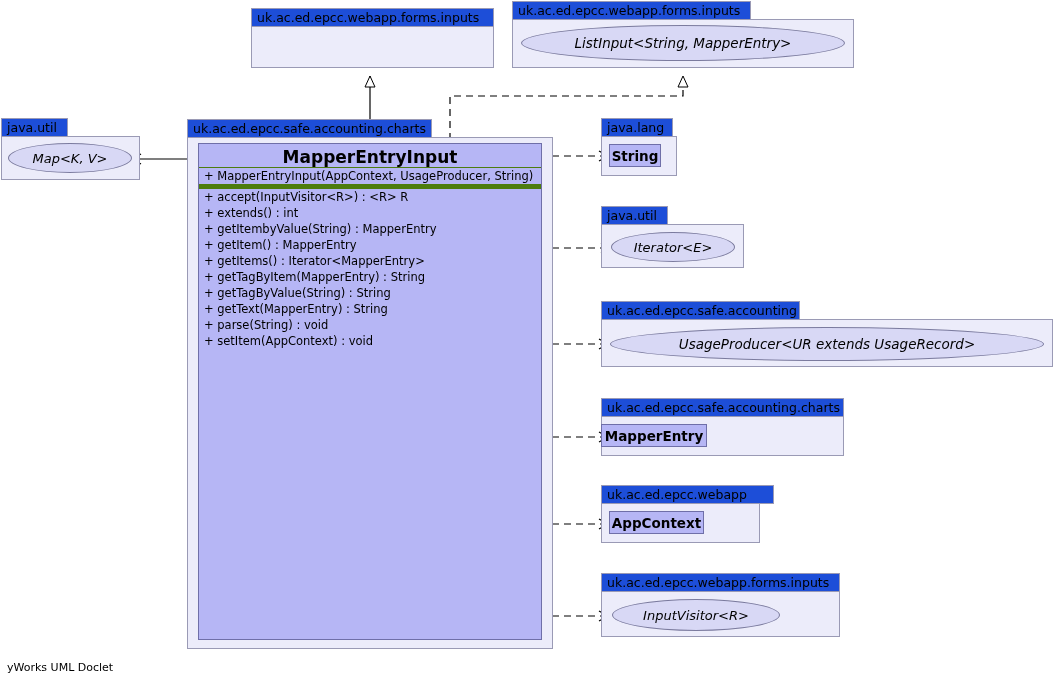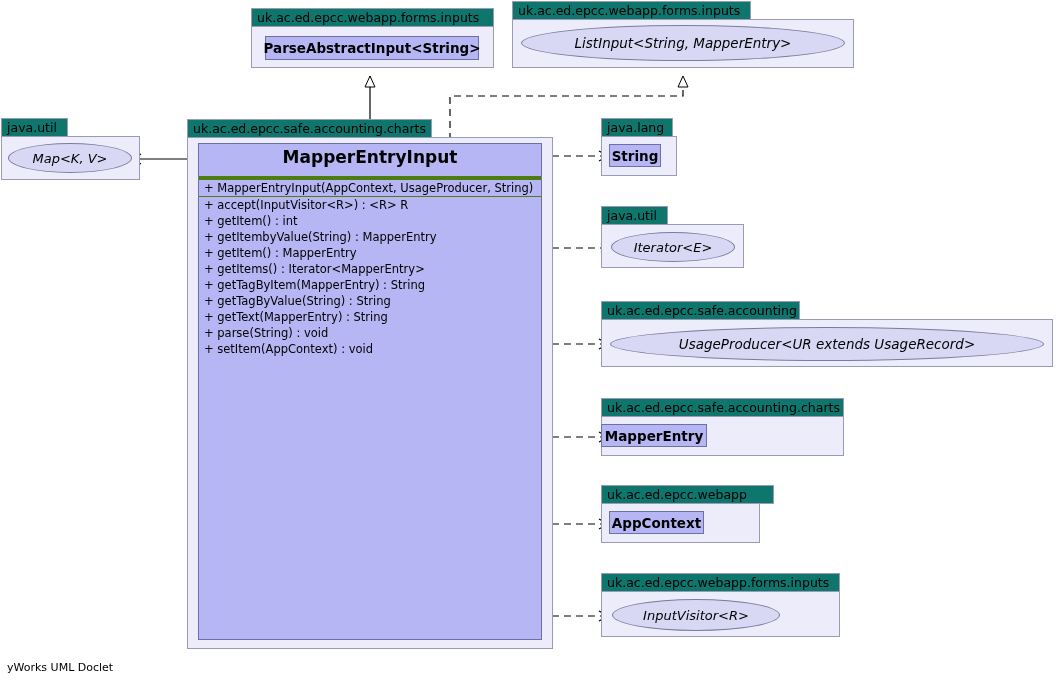--- a/index.html
+++ b/index.html
@@ -20,21 +20,21 @@
   
   .pkg {
     position: absolute;
     box-sizing: border-box;
   }
   .pkg-tab {
     position: absolute;
     top: 0;
     left: 0;
     box-sizing: border-box;
-    background: #0f766e;
+    background: #1d4ed8;
     border: 1px solid #9a9ab5;
     font-size: 12.5px;
     color: #000000;
     line-height: 17px;
     height: 19px;
     padding: 0 5px 0 5px;
     white-space: nowrap;
   }
   .pkg-body {
     position: absolute;
@@ -54,37 +54,37 @@
     box-sizing: border-box;
     text-align: center;
     font-weight: bold;
     color: #000000;
     white-space: nowrap;
     overflow: hidden;
   }
   .cls-big .cls-name {
     font-size: 17px;
     line-height: 27px;
-    height: 36px;
-    border-bottom: 4px solid #4d7c0f;
+    height: 24px;
+    border-bottom: 1px solid #4d7c0f;
   }
   .cls-attrs {
     box-sizing: border-box;
   }
   .cls-row {
     font-size: 11.5px;
     line-height: 16px;
     height: 16px;
     color: #000000;
     white-space: nowrap;
     padding-left: 5px;
     overflow: hidden;
   }
   .cls-row.sep {
-    border-bottom: 1px solid #4d7c0f;
+    border-bottom: 5px solid #4d7c0f;
   }
   
   .chip {
     position: absolute;
     box-sizing: border-box;
     background: #b6b6f5;
     border: 1px solid #6f6fa8;
     font-weight: bold;
     font-size: 13.5px;
     color: #000000;
@@ -176,21 +176,20 @@
     </g>
 
     <g>
       <line x1="552" y1="616" x2="608" y2="616" stroke="#000000" stroke-width="1.2" stroke-dasharray="7,5" marker-end="url(#openArrow)"></line>
     </g>
   </svg>
 
   <div class="pkg" style="left:251px; top:8px; width:243px; height:60px;">
     <div class="pkg-tab" style="width:243px;">uk.ac.ed.epcc.webapp.forms.inputs</div>
     <div class="pkg-body" style="top:18px; width:243px; height:42px;"></div>
-    <div class="chip" style="left:14px; top:28px; width:214px; height:24px;">ParseAbstractInput&lt;String&gt;</div>
   </div>
 
   <div class="pkg" style="left:512px; top:1px; width:342px; height:67px;">
     <div class="pkg-tab" style="width:239px;">uk.ac.ed.epcc.webapp.forms.inputs</div>
     <div class="pkg-body" style="top:18px; width:342px; height:49px;"></div>
     <div class="ellipse" style="left:9px; top:24px; width:324px; height:36px;">ListInput&lt;String, MapperEntry&gt;</div>
   </div>
 
   <div class="pkg" style="left:1px; top:118px; width:139px; height:62px;">
     <div class="pkg-tab" style="width:67px;">java.util</div>
@@ -200,21 +199,21 @@
 
   <div class="pkg" style="left:187px; top:119px; width:366px; height:530px;">
     <div class="pkg-tab" style="width:245px;">uk.ac.ed.epcc.safe.accounting.charts</div>
     <div class="pkg-body" style="top:18px; width:366px; height:512px;"></div>
 
     <div class="cls cls-big" style="left:11px; top:24px; width:344px; height:497px;">
       <div class="cls-name">MapperEntryInput</div>
       <div class="cls-attrs">
         <div class="cls-row sep">+  MapperEntryInput(AppContext, UsageProducer, String)</div>
         <div class="cls-row">+  accept(InputVisitor&lt;R&gt;) :  &lt;R&gt; R</div>
-        <div class="cls-row">+  getItem() :  int</div>
+        <div class="cls-row">+  extends() :  int</div>
         <div class="cls-row">+  getItembyValue(String) :  MapperEntry</div>
         <div class="cls-row">+  getItem() :  MapperEntry</div>
         <div class="cls-row">+  getItems() :  Iterator&lt;MapperEntry&gt;</div>
         <div class="cls-row">+  getTagByItem(MapperEntry) :  String</div>
         <div class="cls-row">+  getTagByValue(String) :  String</div>
         <div class="cls-row">+  getText(MapperEntry) :  String</div>
         <div class="cls-row">+  parse(String) :  void</div>
         <div class="cls-row">+  setItem(AppContext) :  void</div>
       </div>
     </div>

